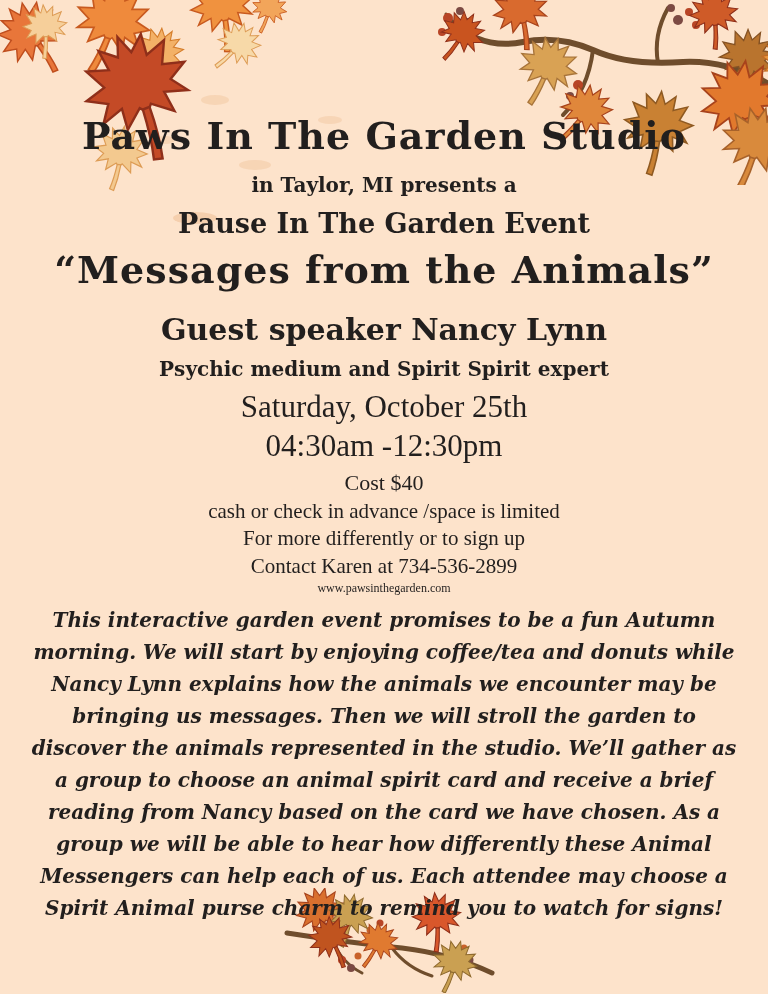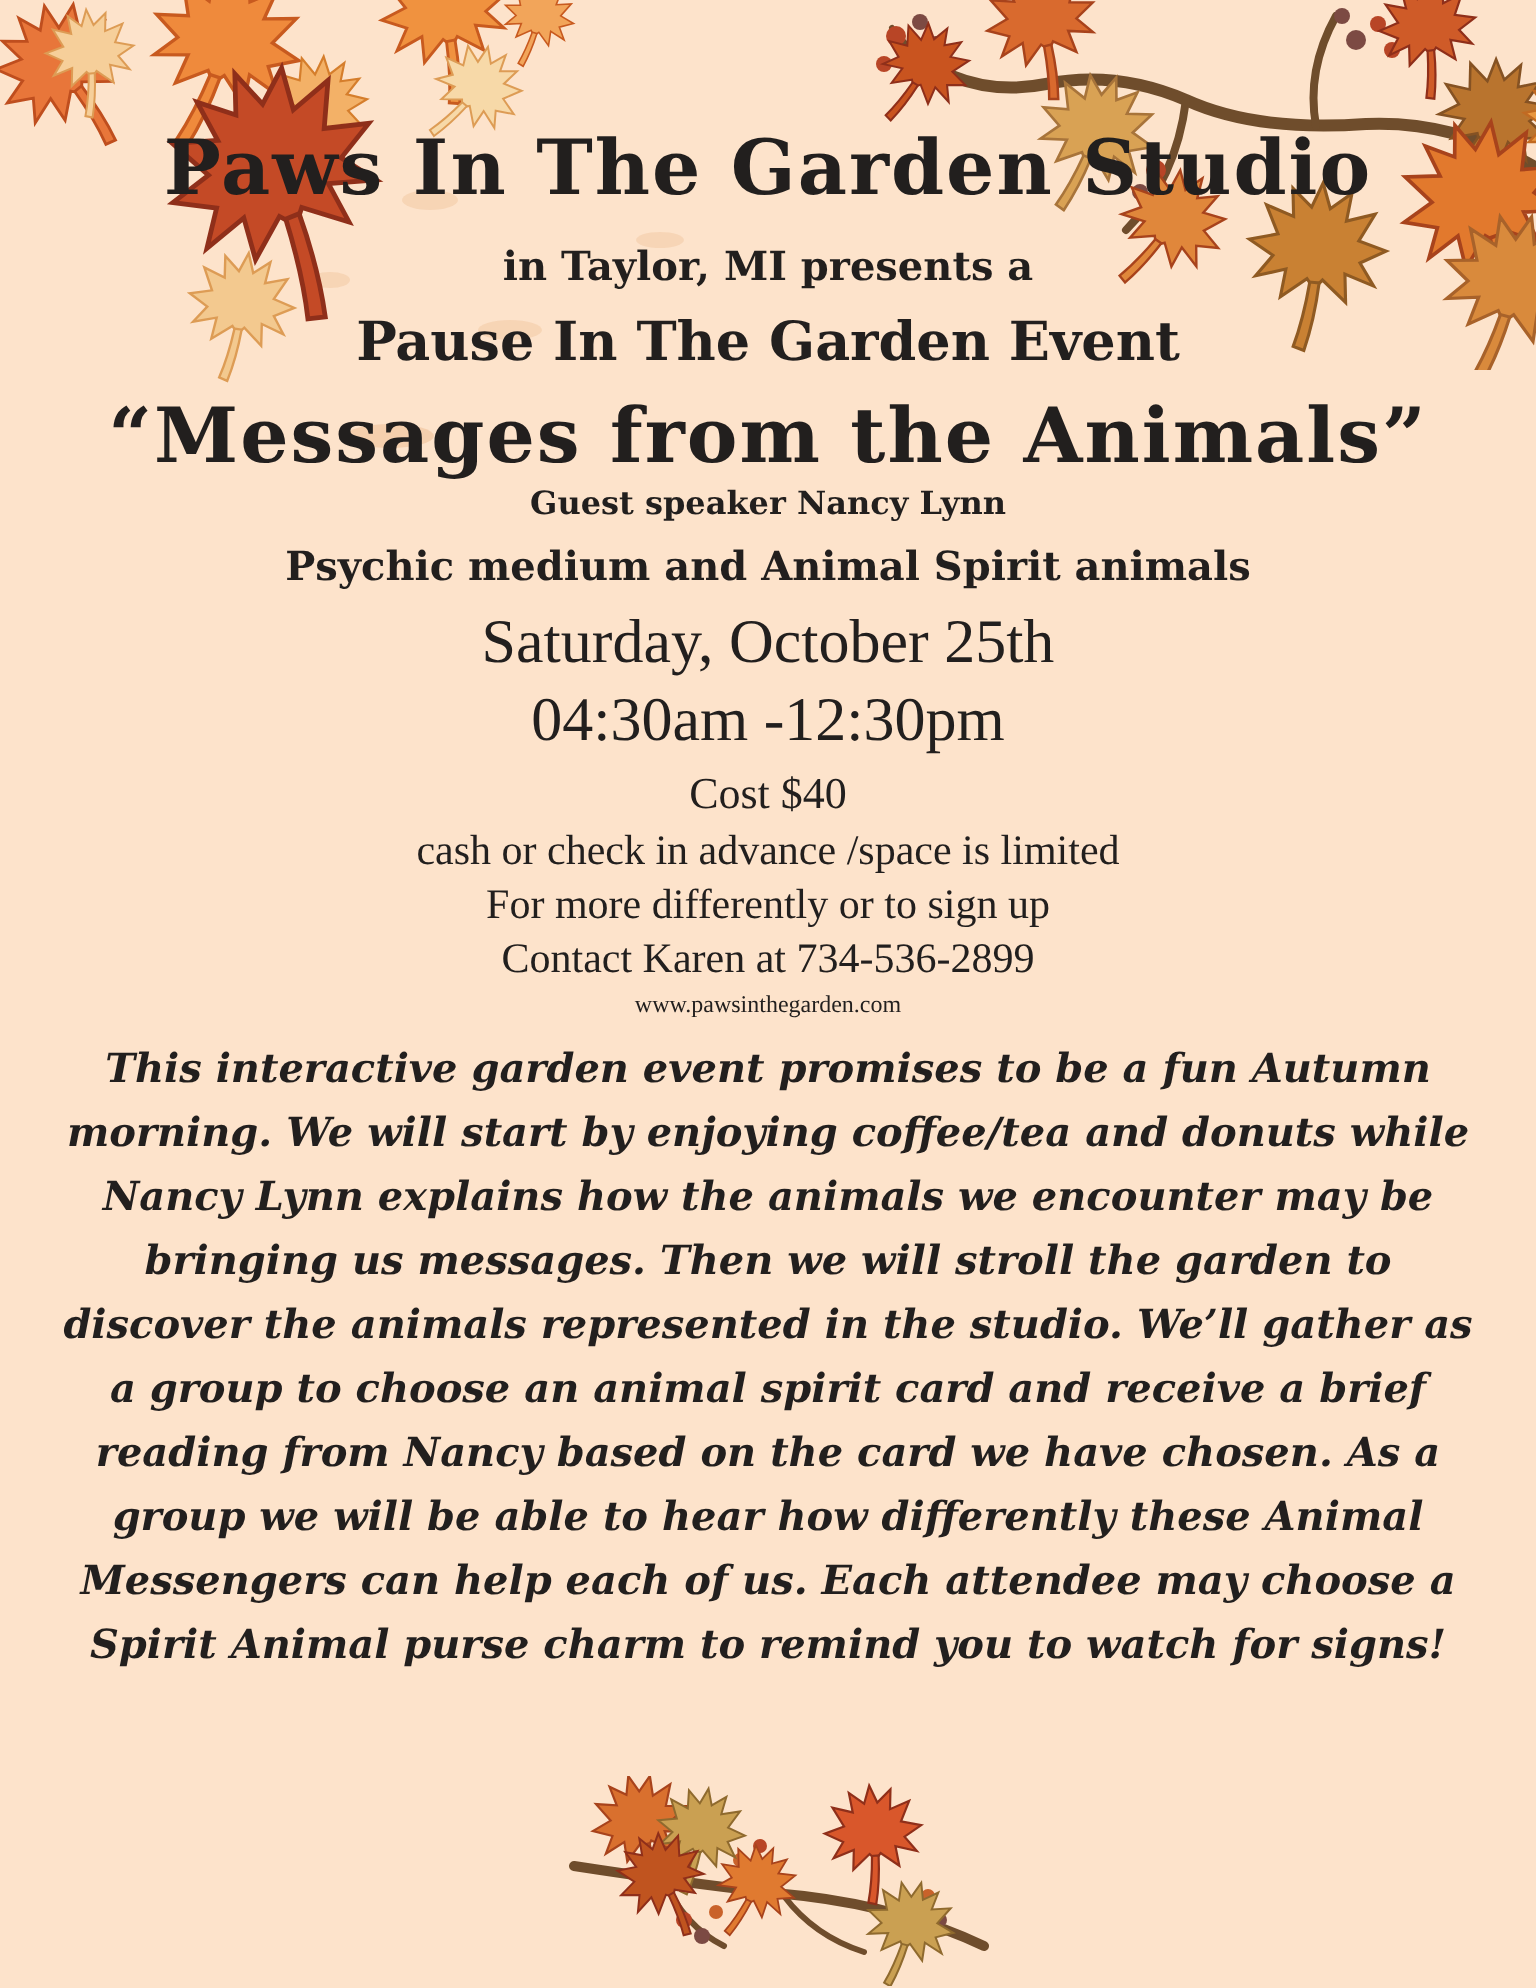--- a/index.html
+++ b/index.html
@@ -10,32 +10,32 @@
     overflow:hidden;
     color:#221f1e;
     font-family:"Liberation Sans", sans-serif;
   }
   .deco{position:absolute;pointer-events:none;}
   .deco-top-left{left:0;top:0;}
   .deco-top-right{left:428px;top:0;}
   .deco-bottom{left:272px;top:888px;}
   .content{
     position:relative;
-    padding-top:60px;
+    padding-top:112px;
     text-align:center;
     z-index:2;
   }
   .script{font-family:"DejaVu Serif", serif;}
   .studio-name{
     font-size:38px;line-height:1.25;font-weight:bold;letter-spacing:1px;
   }
   .location-line{font-size:20px;line-height:1.3;margin-top:12px;font-weight:bold;}
   .event-series{font-size:27px;line-height:1.3;margin-top:8px;font-weight:bold;}
   .event-title{font-size:38px;line-height:1.3;margin-top:4px;font-weight:bold;letter-spacing:1px;}
-  .guest-line{font-size:16px;line-height:1.3;margin-top:0;font-weight:bold;}
+  .guest-line{font-size:30px;line-height:1.3;margin-top:16px;font-weight:bold;}
   .credentials-line{font-size:20px;line-height:1.3;margin-top:7px;font-weight:bold;}
   .sans{font-family:Liberation Serif, serif;}
   .date-line{font-size:31px;line-height:1.25;margin-top:6px;}
   .time-line{font-size:31px;line-height:1.25;}
   .cost-line{font-size:22px;line-height:1.3;margin-top:4px;}
   .detail-line{font-size:21px;line-height:1.3;}
   .website-line{font-size:12px;line-height:1.35;}
   .description{
     font-size:20px;line-height:1.6;margin:8px auto 0;
     max-width:705px;font-style:italic;font-weight:bold;
@@ -124,21 +124,21 @@
     <use href="#maple-leaf" transform="translate(165,45) rotate(15) scale(0.5)" fill="#caa052" stroke="#8f6a2e" stroke-width="2"></use>
     <use href="#maple-leaf" transform="translate(25,42) rotate(-30) scale(0.5)" fill="#c0541f" stroke="#8f2f1a" stroke-width="2"></use>
   </svg>
 
   <div class="content">
     <div class="script studio-name">Paws In The Garden Studio</div>
     <div class="script location-line">in Taylor, MI presents a</div>
     <div class="script event-series">Pause In The Garden Event</div>
     <div class="script event-title">“Messages from the Animals”</div>
     <div class="script guest-line">Guest speaker Nancy Lynn</div>
-    <div class="script credentials-line">Psychic medium and Animal Spirit animals</div>
+    <div class="script credentials-line">Psychic medium and Spirit Spirit expert</div>
     <div class="sans date-line">Saturday, October 25th</div>
     <div class="sans time-line">04:30am -12:30pm</div>
     <div class="sans cost-line">Cost $40</div>
     <div class="sans detail-line">cash or check in advance /space is limited</div>
     <div class="sans detail-line">For more differently or to sign up</div>
     <div class="sans detail-line">Contact Karen at 734-536-2899</div>
     <div class="sans website-line">www.pawsinthegarden.com</div>
     <div class="script description">This interactive garden event promises to be a fun Autumn morning. We will start by enjoying coffee/tea and donuts while Nancy Lynn explains how the animals we encounter may be bringing us messages. Then we will stroll the garden to discover the animals represented in the studio. We’ll gather as a group to choose an animal spirit card and receive a brief reading from Nancy based on the card we have chosen. As a group we will be able to hear how differently these Animal Messengers can help each of us. Each attendee may choose a Spirit Animal purse charm to remind you to watch for signs!</div>
   </div>
 

